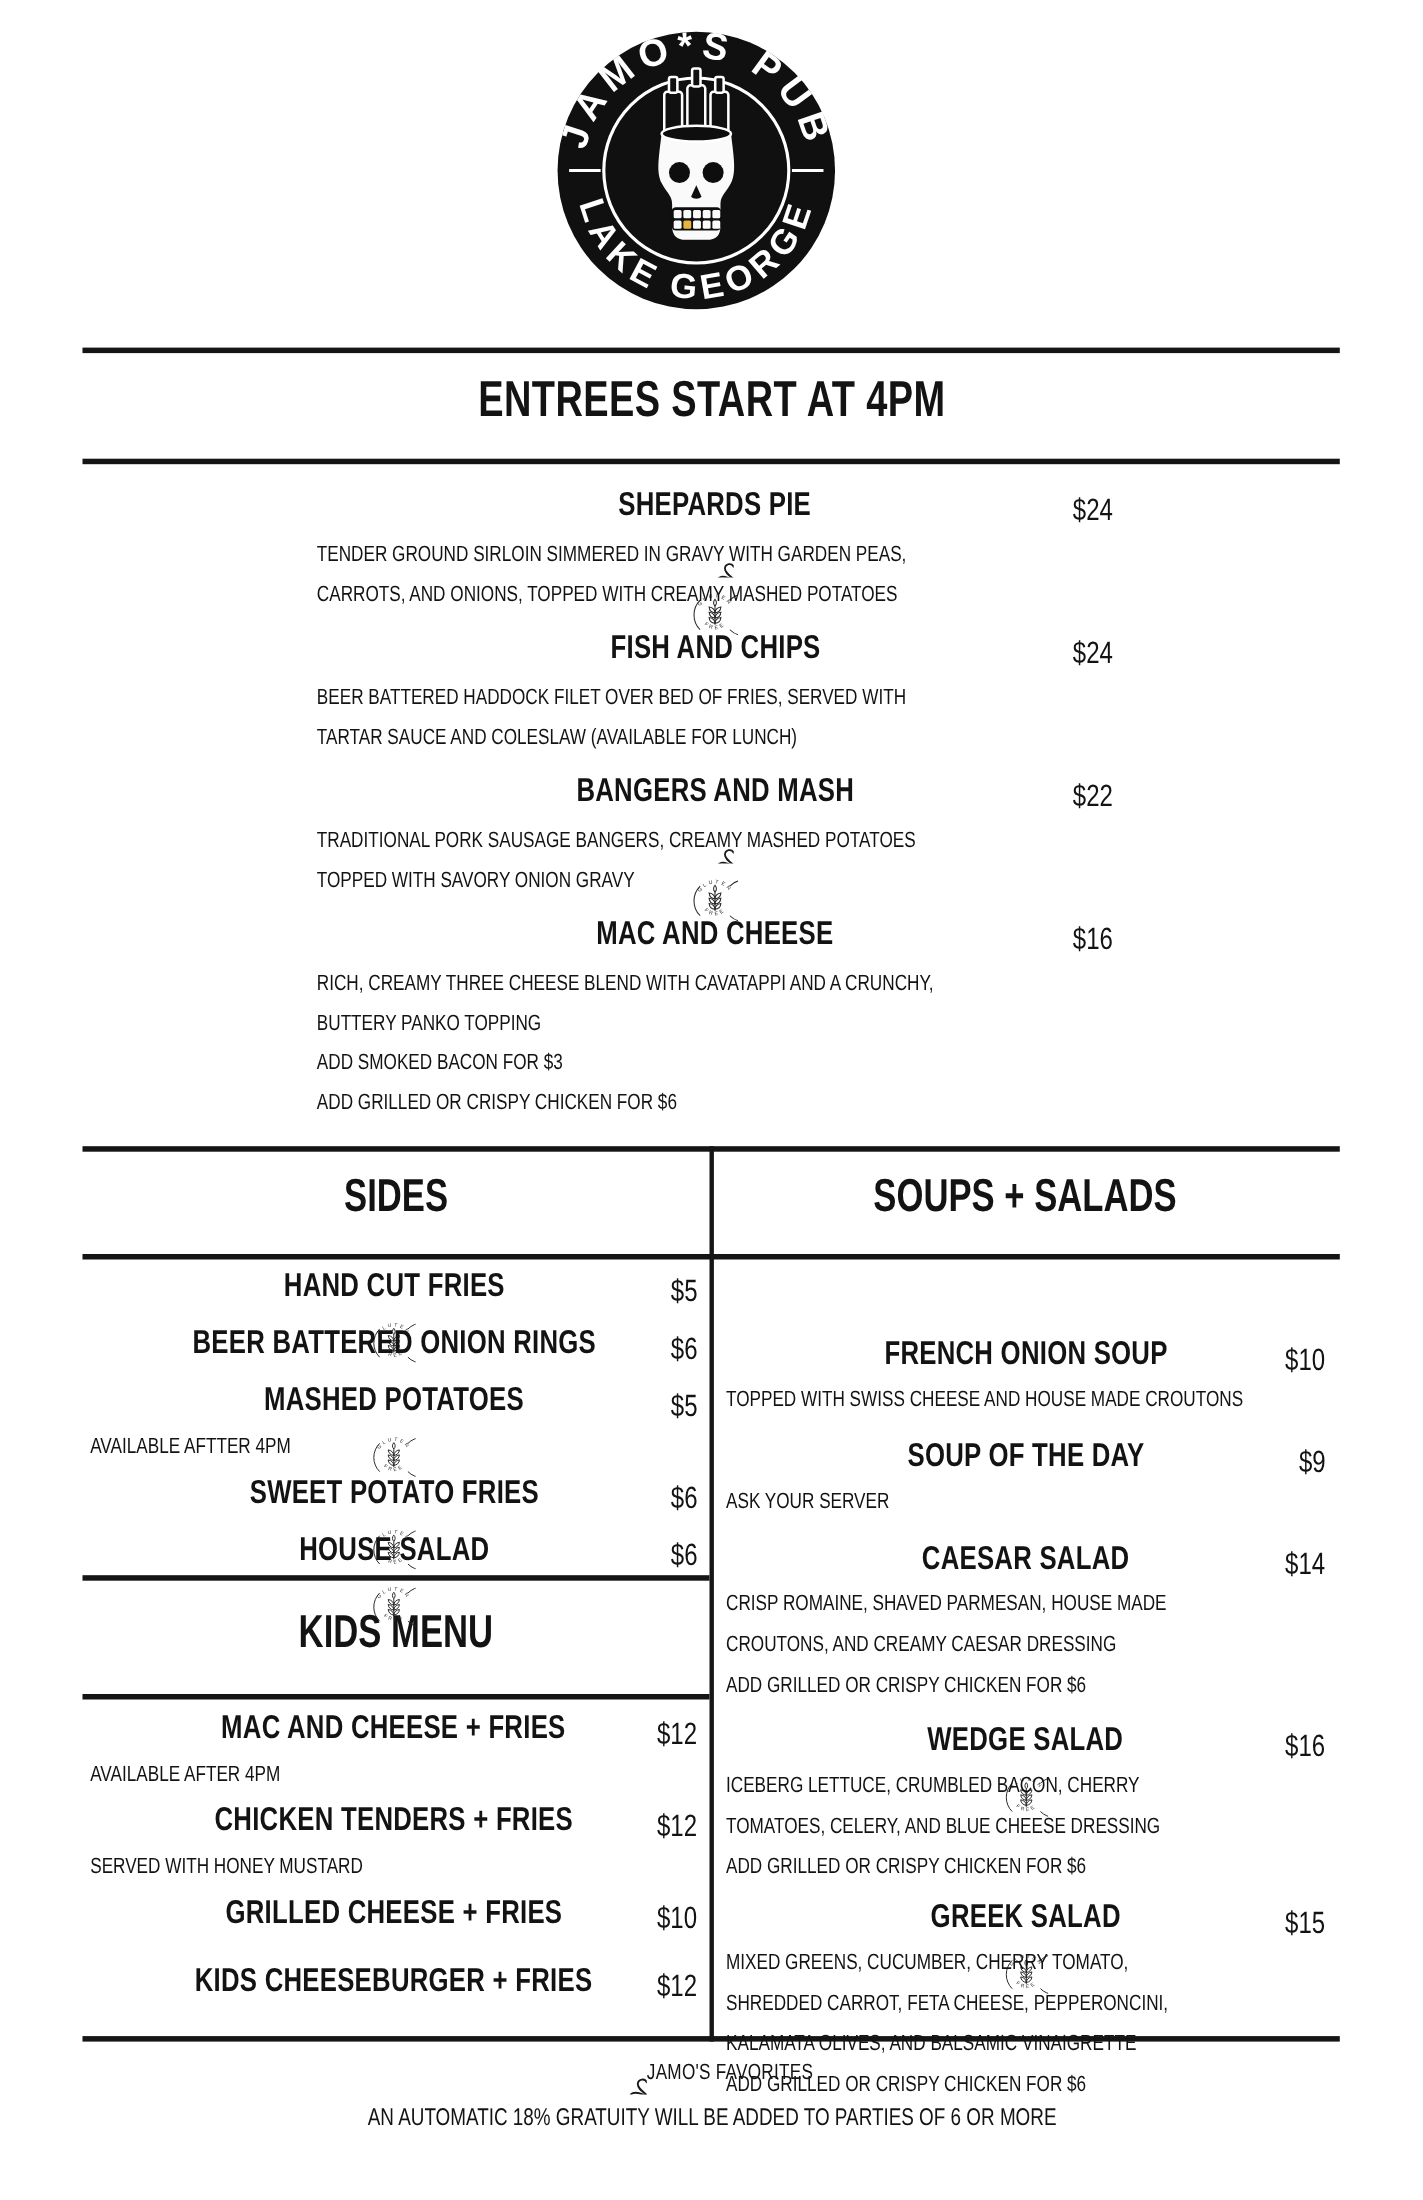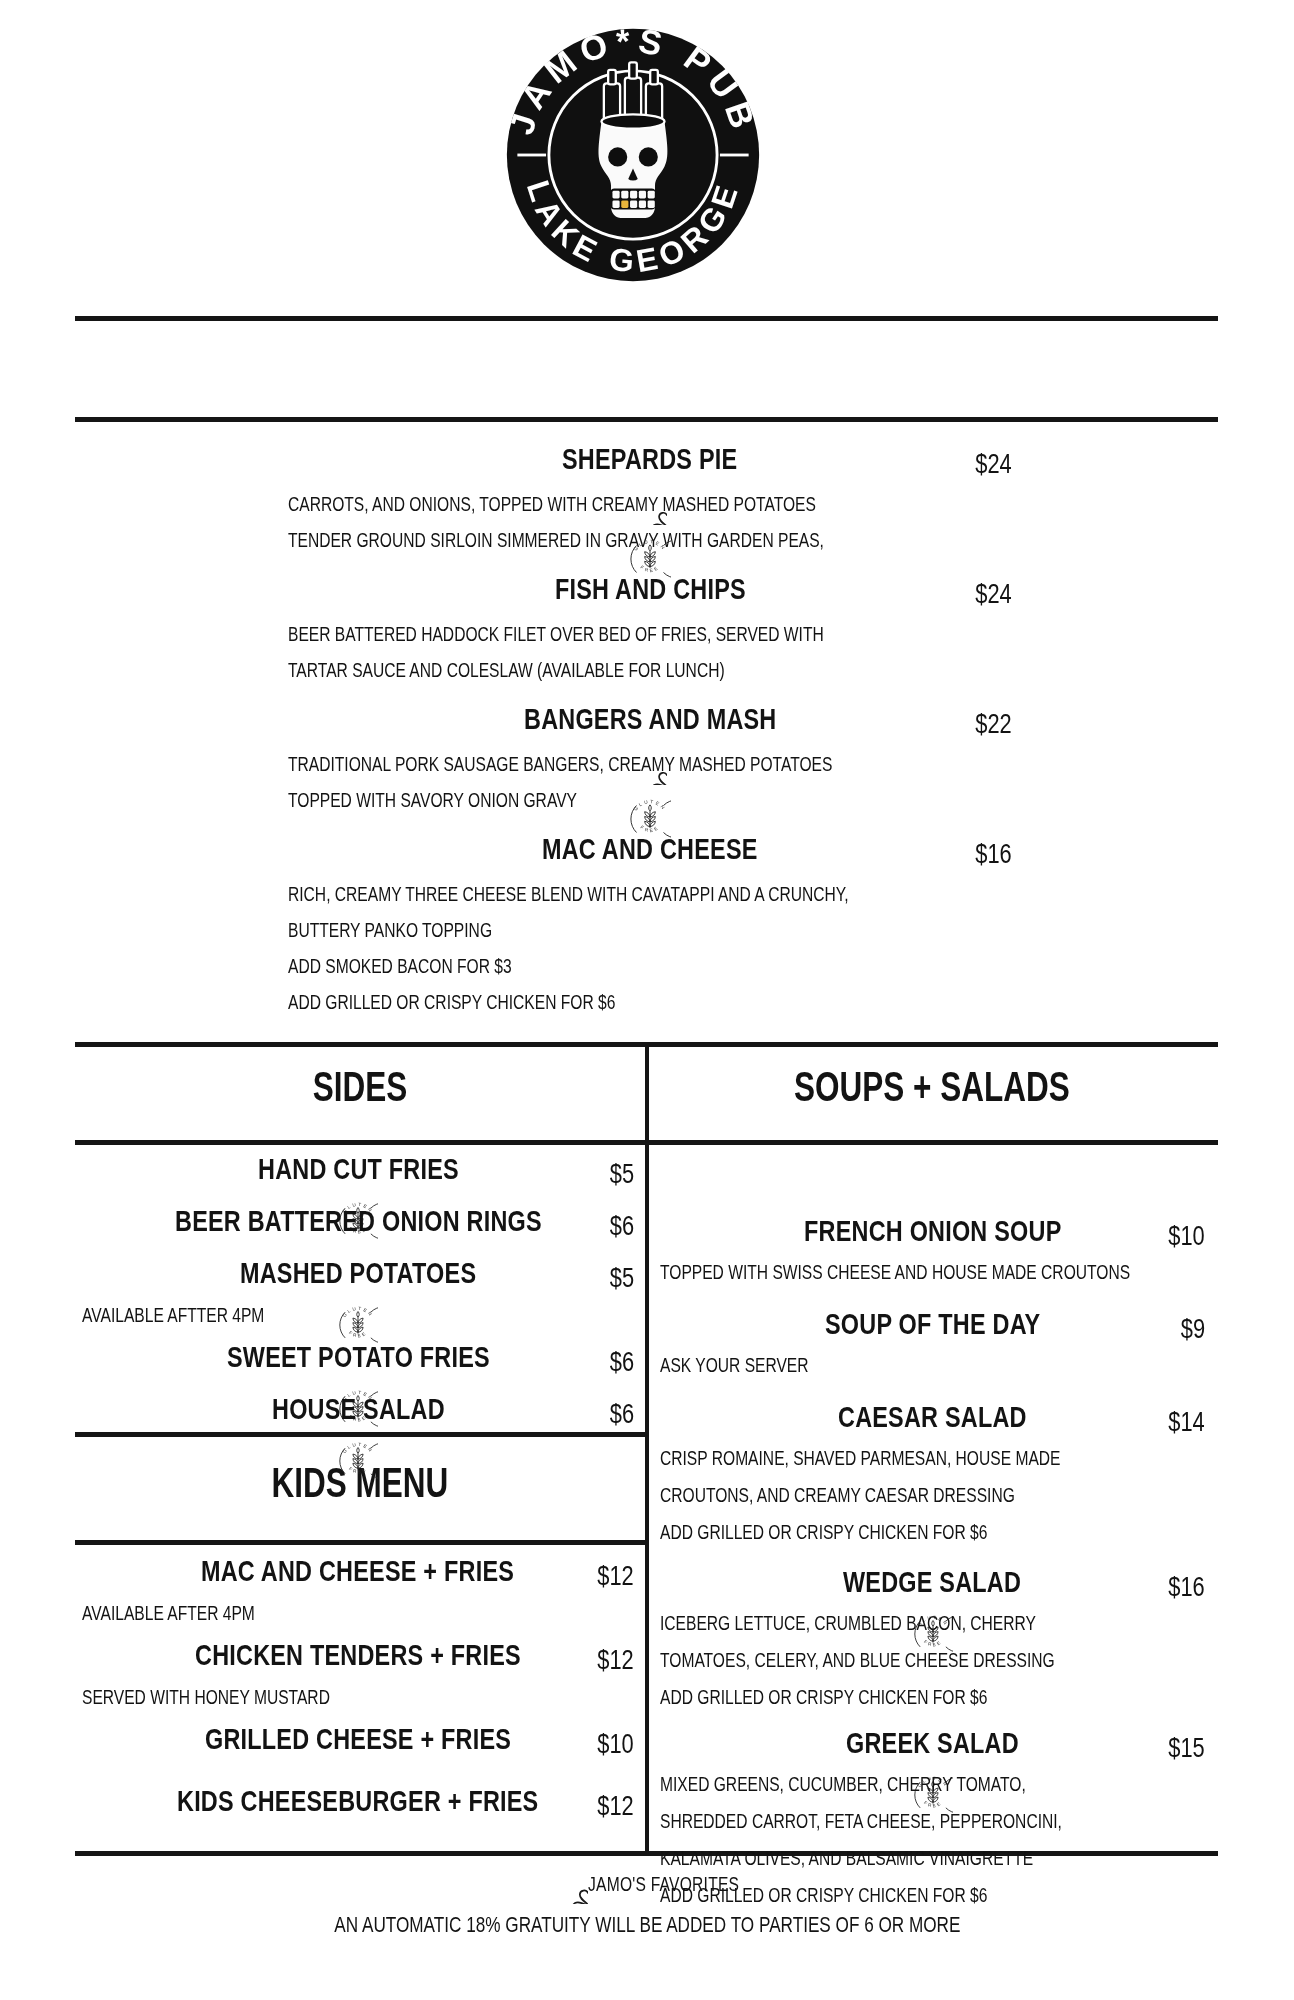--- a/index.html
+++ b/index.html
@@ -147,38 +147,39 @@
 
   <div class="hr" style="left:75px; top:316px;  width:1143px;"></div>
   <div class="hr" style="left:75px; top:417px;  width:1143px;"></div>
   <div class="hr" style="left:75px; top:1042px; width:1143px;"></div>
   <div class="hr" style="left:75px; top:1140px; width:1143px;"></div>
   <div class="hr" style="left:75px; top:1432px; width:570px;"></div>
   <div class="hr" style="left:75px; top:1540px; width:570px;"></div>
   <div class="hr" style="left:75px; top:1851px; width:1143px;"></div>
   <div class="vr" style="left:645px; top:1042px; height:814px;"></div>
 
+  <div class="banner"><span class="cxc">ENTREES START AT 4PM</span></div>
   <div class="col-header hdr-sides"><span class="cxc">SIDES</span></div>
   <div class="col-header hdr-soups"><span class="cxc">SOUPS + SALADS</span></div>
   <div class="col-header hdr-kids"><span class="cxc">KIDS MENU</span></div>
 
   <div class="list" id="entrees-list">
       <div class="mrow">
         <div class="trow">
           <span class="t cxl" style="margin-right: -49.5px;">SHEPARDS PIE</span>
           <svg class="ic ic-sham" viewBox="-17 -20 34 38">
             <use href="#sym-sham"></use>
           </svg>
           <svg class="ic ic-gf" viewBox="0 0 44 44">
             <use href="#sym-gf"></use>
           </svg>
           <span class="pricew"><span class="price cxr">$24</span></span>
         </div>
+        <div class="dline"><span class="cxl" style="margin-right: -151.14px;">TENDER GROUND SIRLOIN SIMMERED IN GRAVY WITH GARDEN PEAS,</span></div>
         <div class="dline"><span class="cxl" style="margin-right: -148.94px;">CARROTS, AND ONIONS, TOPPED WITH CREAMY MASHED POTATOES</span></div>
-        <div class="dline"><span class="cxl" style="margin-right: -151.14px;">TENDER GROUND SIRLOIN SIMMERED IN GRAVY WITH GARDEN PEAS,</span></div>
       </div>
       <div class="mrow">
         <div class="trow">
           <span class="t cxl" style="margin-right: -53.9px;">FISH AND CHIPS</span>
           <span class="pricew"><span class="price cxr">$24</span></span>
         </div>
         <div class="dline"><span class="cxl" style="margin-right: -151.14px;">BEER BATTERED HADDOCK FILET OVER BED OF FRIES, SERVED WITH</span></div>
         <div class="dline"><span class="cxl" style="margin-right: -123.2px;">TARTAR SAUCE AND COLESLAW (AVAILABLE FOR LUNCH)</span></div>
       </div>
       <div class="mrow">

